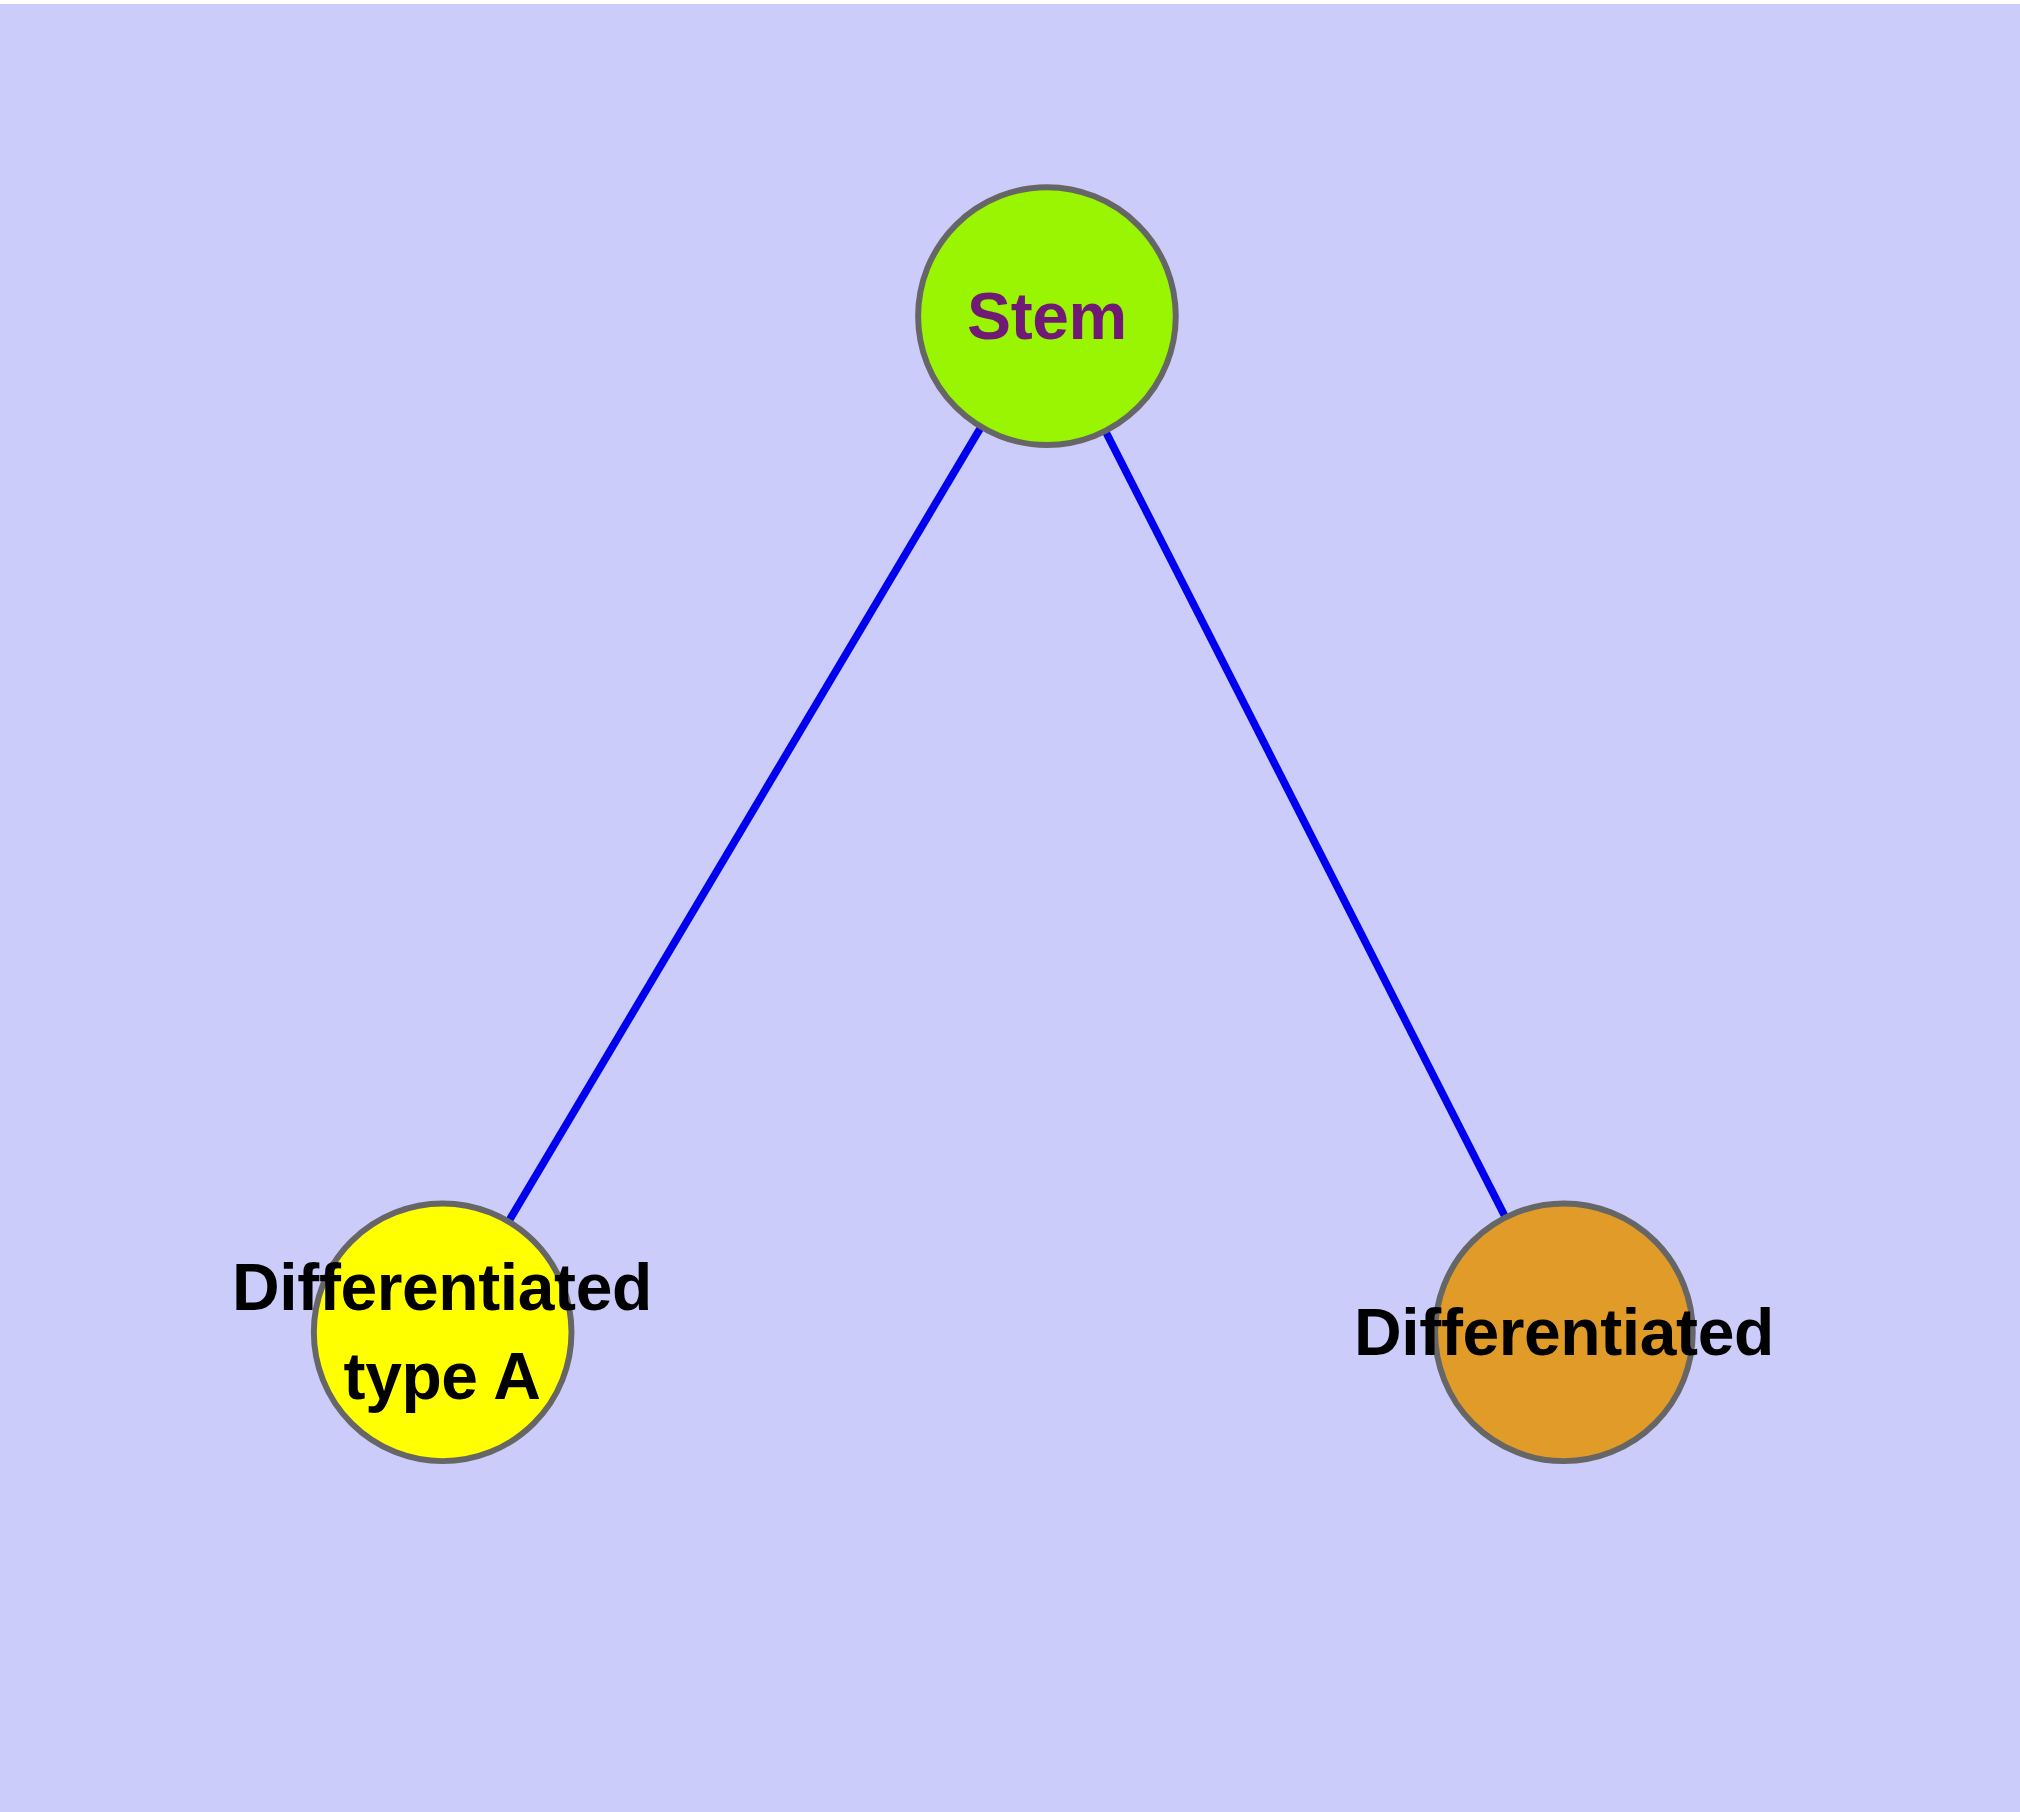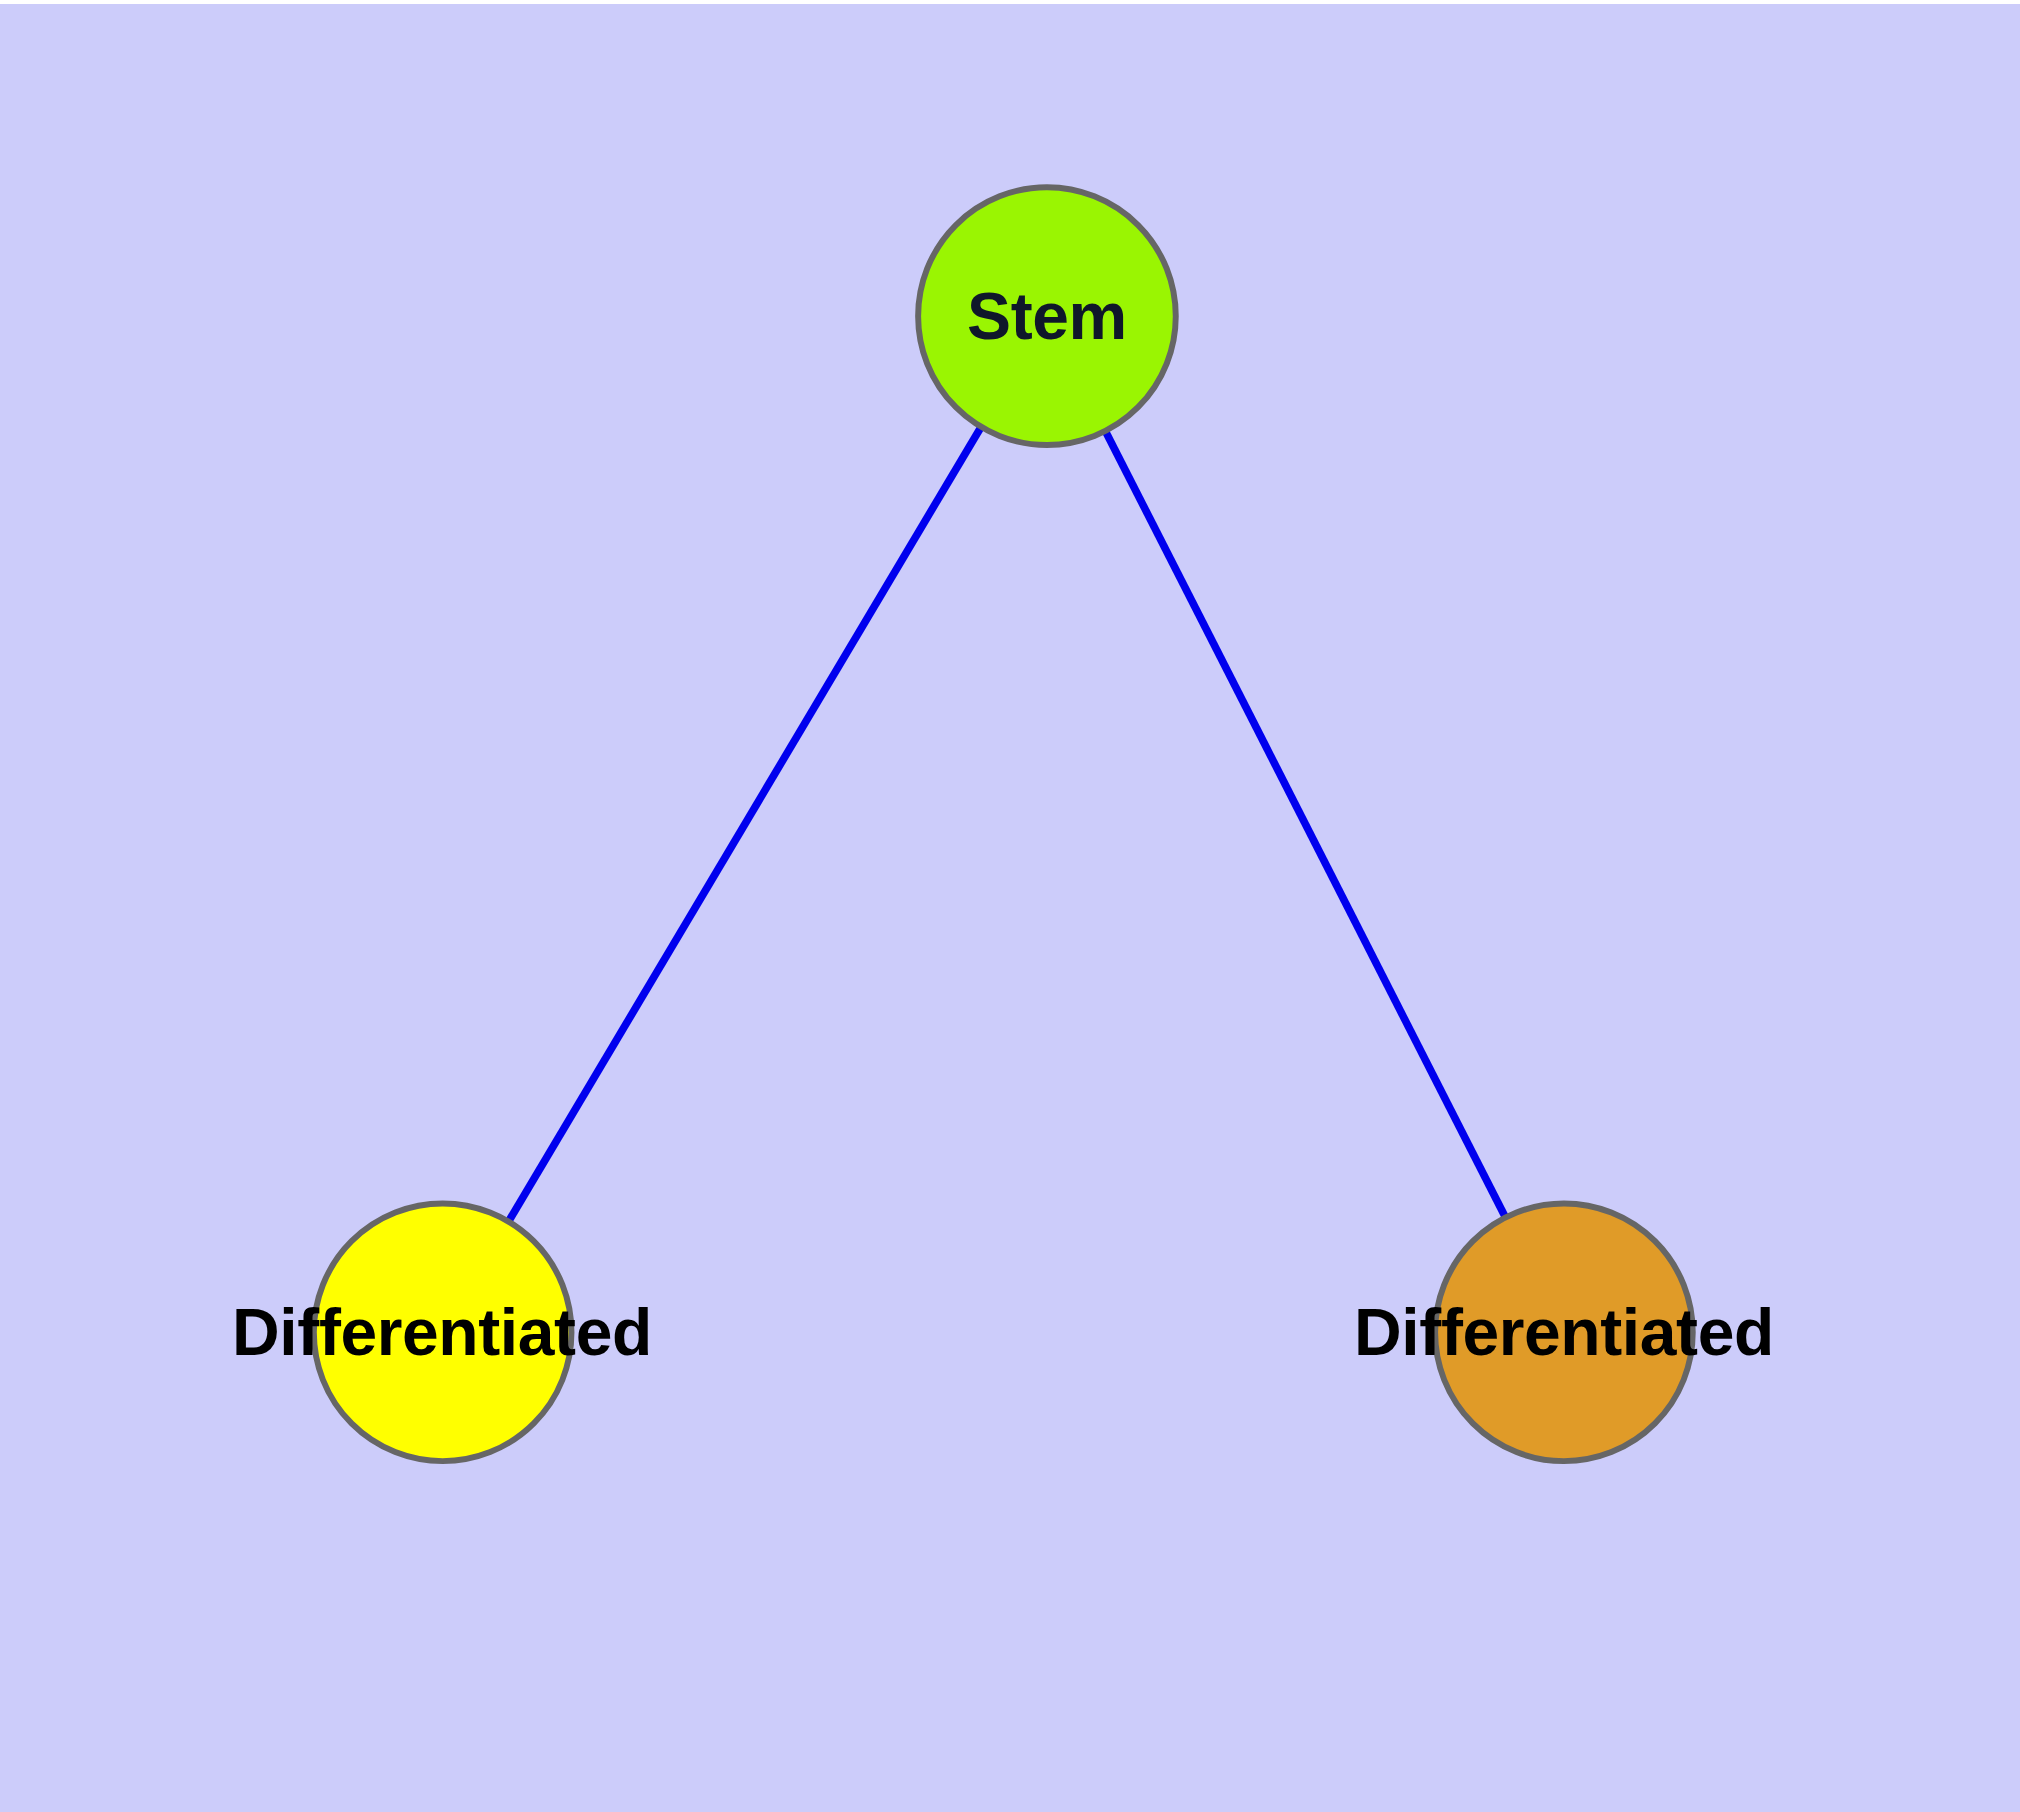--- a/index.html
+++ b/index.html
@@ -67,25 +67,26 @@
         <line class="edge-line" x1="1302.1101388271354" y1="504.90992861268103" x2="1777.8898611728646" y2="1440.0900713873189" stroke="#0000ee" stroke-width="9"></line>
       </g>
     <g id="nodes-layer">
         <circle class="node-circle" cx="1235" cy="373" r="152" fill="#9af502" stroke="#666666" stroke-width="7"></circle>
         <circle class="node-circle" cx="522" cy="1572" r="152" fill="#ffff00" stroke="#666666" stroke-width="7"></circle>
         <circle class="node-circle" cx="1845" cy="1572" r="152" fill="#e09b28" stroke="#666666" stroke-width="7"></circle>
       </g>
   </svg>
 
   <div id="labels-layer">
-      <div class="node-label" style="left: 1047px; top: 316px; font-size: 66px; color: #0f172a;">
+      <div class="node-label" style="left: 1047px; top: 316px; font-size: 66px; color: #701a75;">
         <div>Stem</div>
       </div>
       <div class="node-label" style="left: 442px; top: 1332px; font-size: 66px; color: rgb(0, 0, 0);">
         <div>Differentiated</div>
+        <div>type A</div>
       </div>
       <div class="node-label" style="left: 1564px; top: 1332px; font-size: 66px; color: rgb(0, 0, 0);">
         <div>Differentiated</div>
       </div>
     </div>
 
 </div>
 
 
 </body></html>

